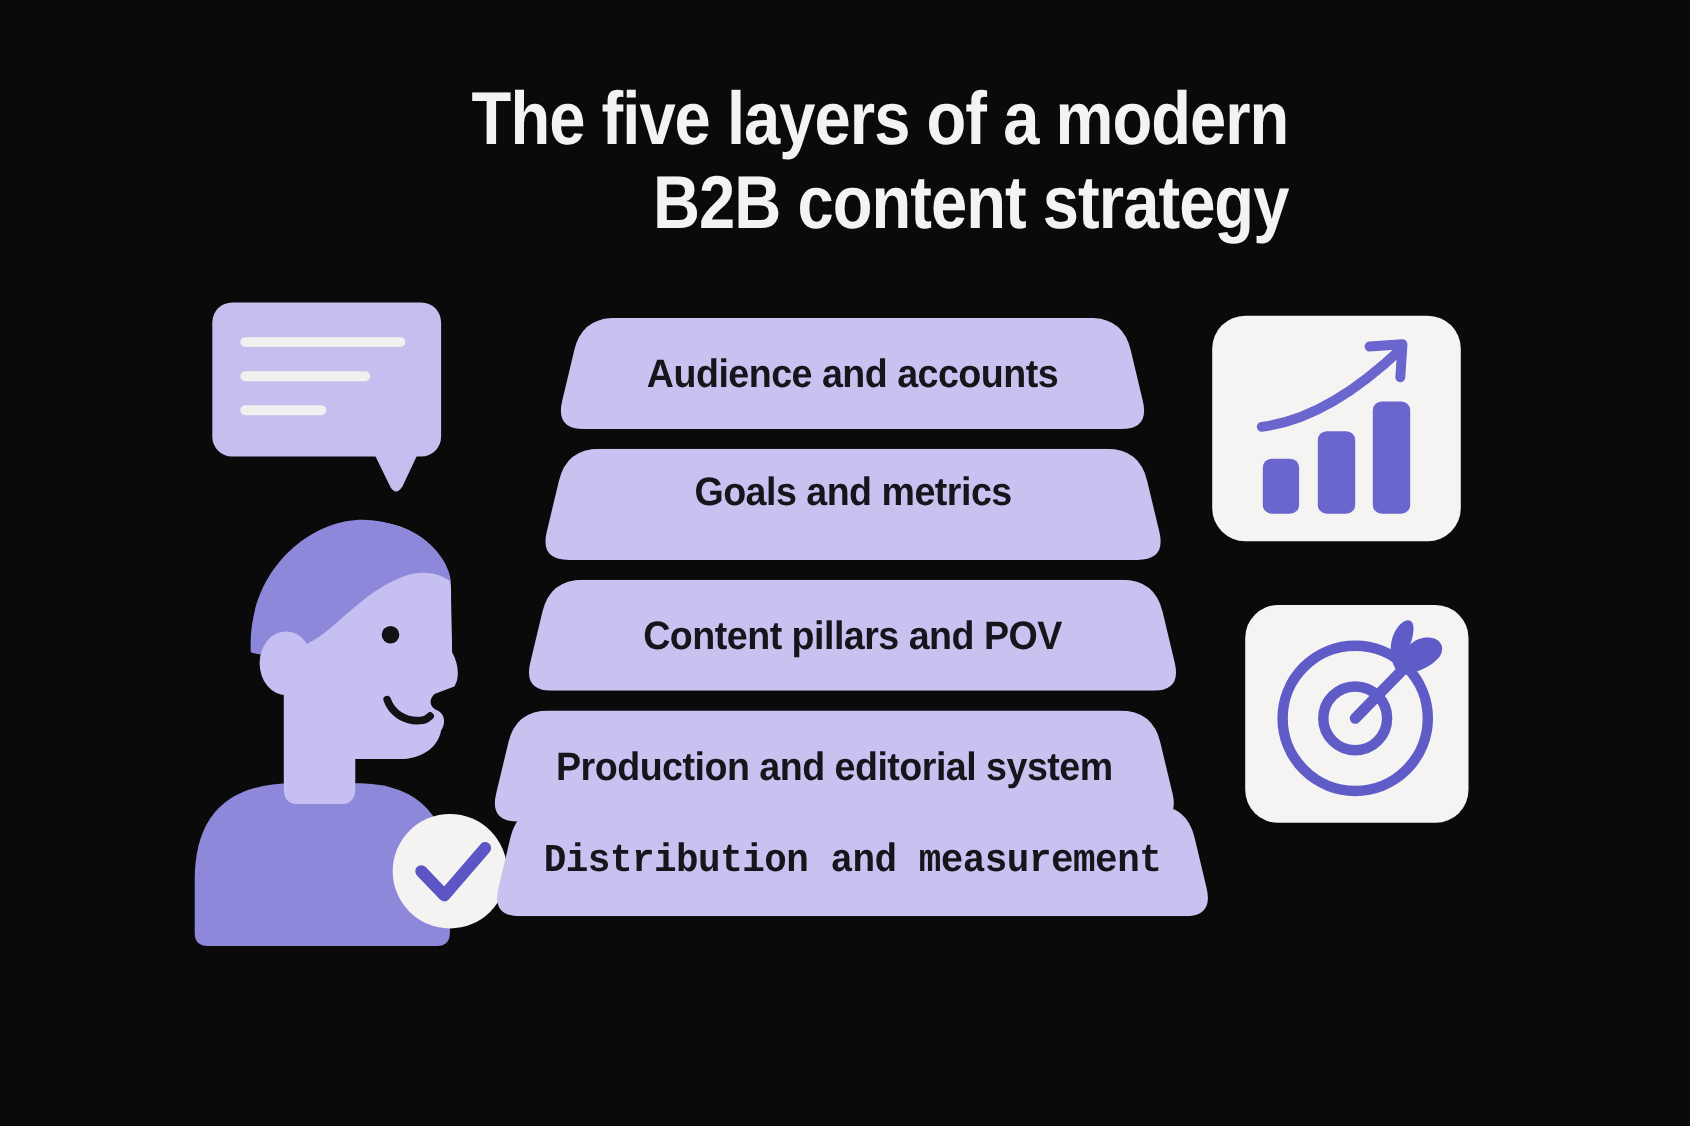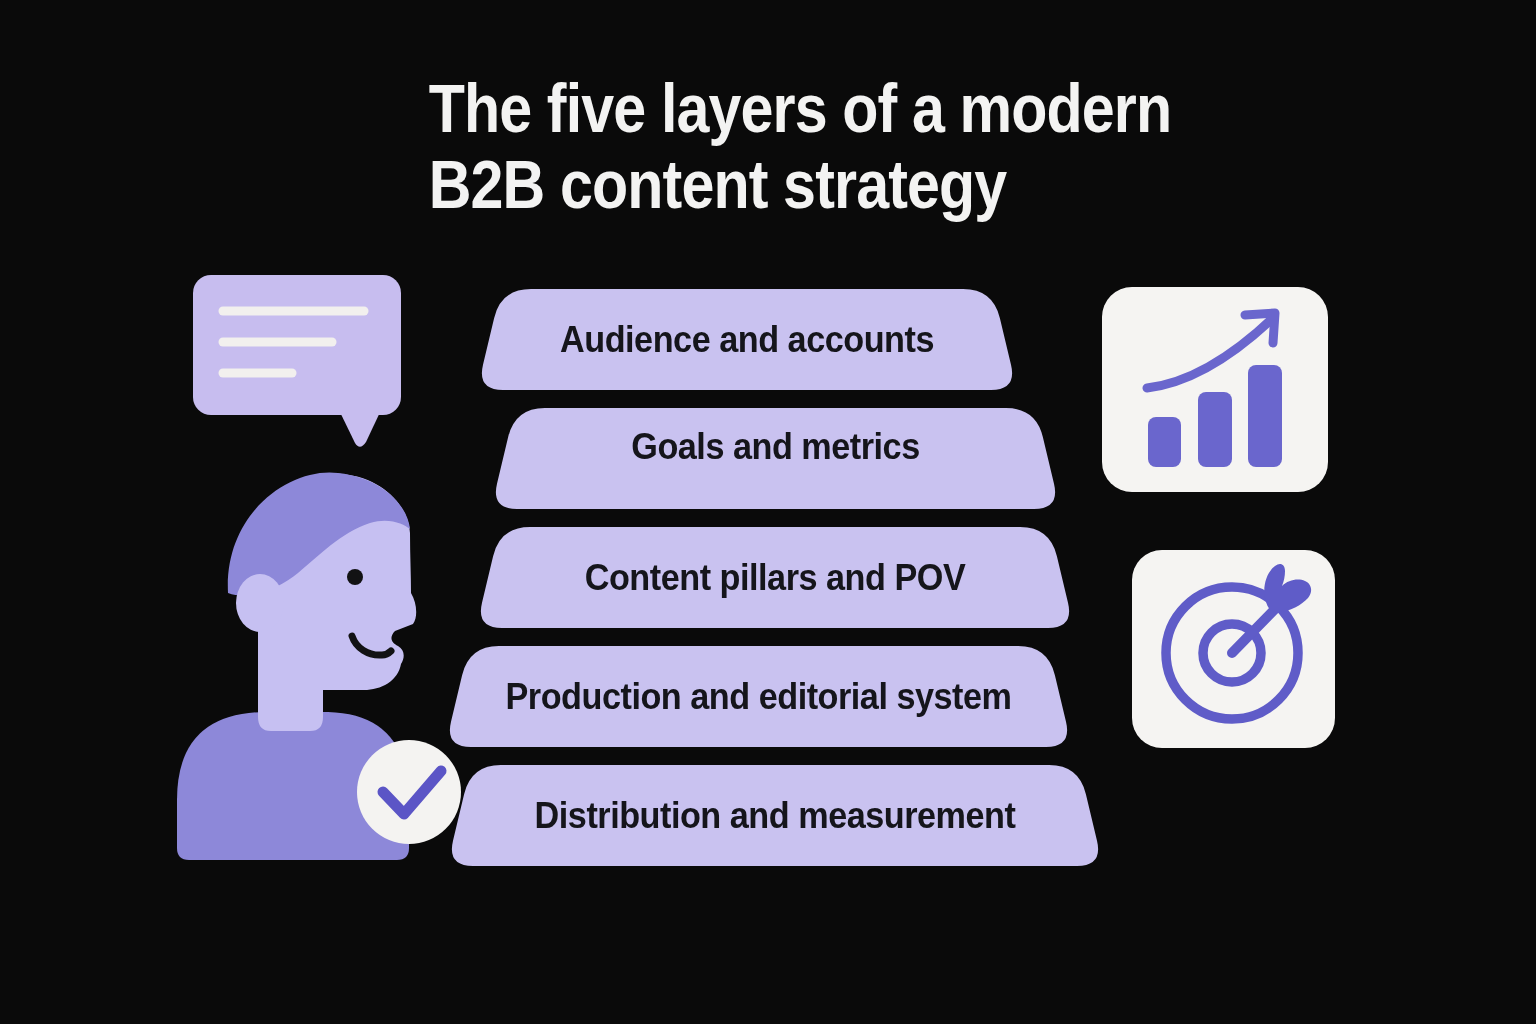--- a/index.html
+++ b/index.html
@@ -4,21 +4,21 @@
 <style>
   html,body{margin:0;padding:0;background:#000;}
   .stage{
     position:relative;width:1536px;height:1024px;overflow:hidden;
     background:var(--background,#0a0a0a);
     font-family:"Liberation Sans","DejaVu Sans",sans-serif;
   }
   .title{
     position:absolute;top:70px;left:50%;margin:0;
     transform:translateX(calc(-50% + 32px));
-    text-align:left;color:var(--title-text,#f3f3f2);
+    text-align:right;color:var(--title-text,#f3f3f2);
     font-size:68px;line-height:76px;font-weight:700;letter-spacing:-1px;
     white-space:nowrap;
   }
   .title-line{display:block;transform:scaleX(.87);transform-origin:50% 50%;}
   .abs{position:absolute;}
   .layer{position:absolute;}
   .layer svg{position:absolute;left:0;top:0;display:block;}
   .layer-label{
     position:absolute;inset:0;display:flex;align-items:center;justify-content:center;
     color:var(--layer-text,#15151b);font-size:36px;font-weight:700;letter-spacing:-.5px;
@@ -57,21 +57,21 @@
     <ellipse cx="90" cy="138" rx="24" ry="29" style="fill:var(--person-light,#c6c0f2)"></ellipse>
     <circle cx="185" cy="112" r="8" style="fill:var(--ink,#121214)"></circle>
     <path d="M182,171 C186,183 198,191 212,190 C216,190 219,188 221,186" fill="none" stroke-linecap="round" stroke-width="7" style="stroke:var(--ink,#121214)"></path>
     <g>
       <circle cx="239" cy="327" r="52" style="fill:var(--badge-bg,#f4f3f1)"></circle>
       <path d="M213,327 L234,349 L271,306" fill="none" stroke-linecap="round" stroke-linejoin="round" stroke-width="11" style="stroke:var(--badge-check,#5b55c6)"></path>
     </g>
   </svg>
 
   <div id="pyramid">
-      <div class="layer" style="left: 477px; top: 289px; width: 540px; height: 101px;">
+      <div class="layer" style="left: 505px; top: 289px; width: 540px; height: 101px;">
         <svg width="540" height="101" viewBox="0 0 540 101">
           <path d="M17.1,29.2 Q24,0 54.0,0.0 L486.0,0.0 Q516,0 522.9,29.2 L534.0,75.7 Q540,101 514.0,101.0 L26.0,101.0 Q0,101 6.0,75.7 Z" style="fill: var(--layer-fill,#c9c2f0);"></path>
         </svg>
         <div class="layer-label">Audience and accounts</div>
       </div>
       <div class="layer" style="left: 490.5px; top: 408px; width: 569px; height: 77px;">
         <svg width="569" height="101" viewBox="0 0 569 101">
           <path d="M17.1,29.2 Q24,0 54.0,0.0 L515.0,0.0 Q545,0 551.9,29.2 L563.0,75.7 Q569,101 543.0,101.0 L26.0,101.0 Q0,101 6.0,75.7 Z" style="fill: var(--layer-fill,#c9c2f0);"></path>
         </svg>
         <div class="layer-label">Goals and metrics</div>
@@ -81,21 +81,21 @@
           <path d="M17.1,29.2 Q24,0 54.0,0.0 L544.0,0.0 Q574,0 580.9,29.2 L592.0,75.7 Q598,101 572.0,101.0 L26.0,101.0 Q0,101 6.0,75.7 Z" style="fill: var(--layer-fill,#c9c2f0);"></path>
         </svg>
         <div class="layer-label">Content pillars and POV</div>
       </div>
       <div class="layer" style="left: 445px; top: 646px; width: 627px; height: 101px;">
         <svg width="627" height="101" viewBox="0 0 627 101">
           <path d="M17.1,29.2 Q24,0 54.0,0.0 L573.0,0.0 Q603,0 609.9,29.2 L621.0,75.7 Q627,101 601.0,101.0 L26.0,101.0 Q0,101 6.0,75.7 Z" style="fill: var(--layer-fill,#c9c2f0);"></path>
         </svg>
         <div class="layer-label">Production and editorial system</div>
       </div>
-      <div class="layer" style="left: 447px; top: 765px; width: 656px; height: 101px;">
+      <div class="layer" style="left: 447px; top: 732px; width: 656px; height: 101px; font-family: Liberation Mono, monospace;">
         <svg width="656" height="101" viewBox="0 0 656 101">
           <path d="M17.1,29.2 Q24,0 54.0,0.0 L602.0,0.0 Q632,0 638.9,29.2 L650.0,75.7 Q656,101 630.0,101.0 L26.0,101.0 Q0,101 6.0,75.7 Z" style="fill: var(--layer-fill,#c9c2f0);"></path>
         </svg>
         <div class="layer-label">Distribution and measurement</div>
       </div>
     </div>
 
   <div class="card" style="left:1102px;top:287px;width:226px;height:205px;">
     <svg width="226" height="205" viewBox="0 0 226 205">
       <g style="fill:var(--icon-purple,#6a66cd)">

